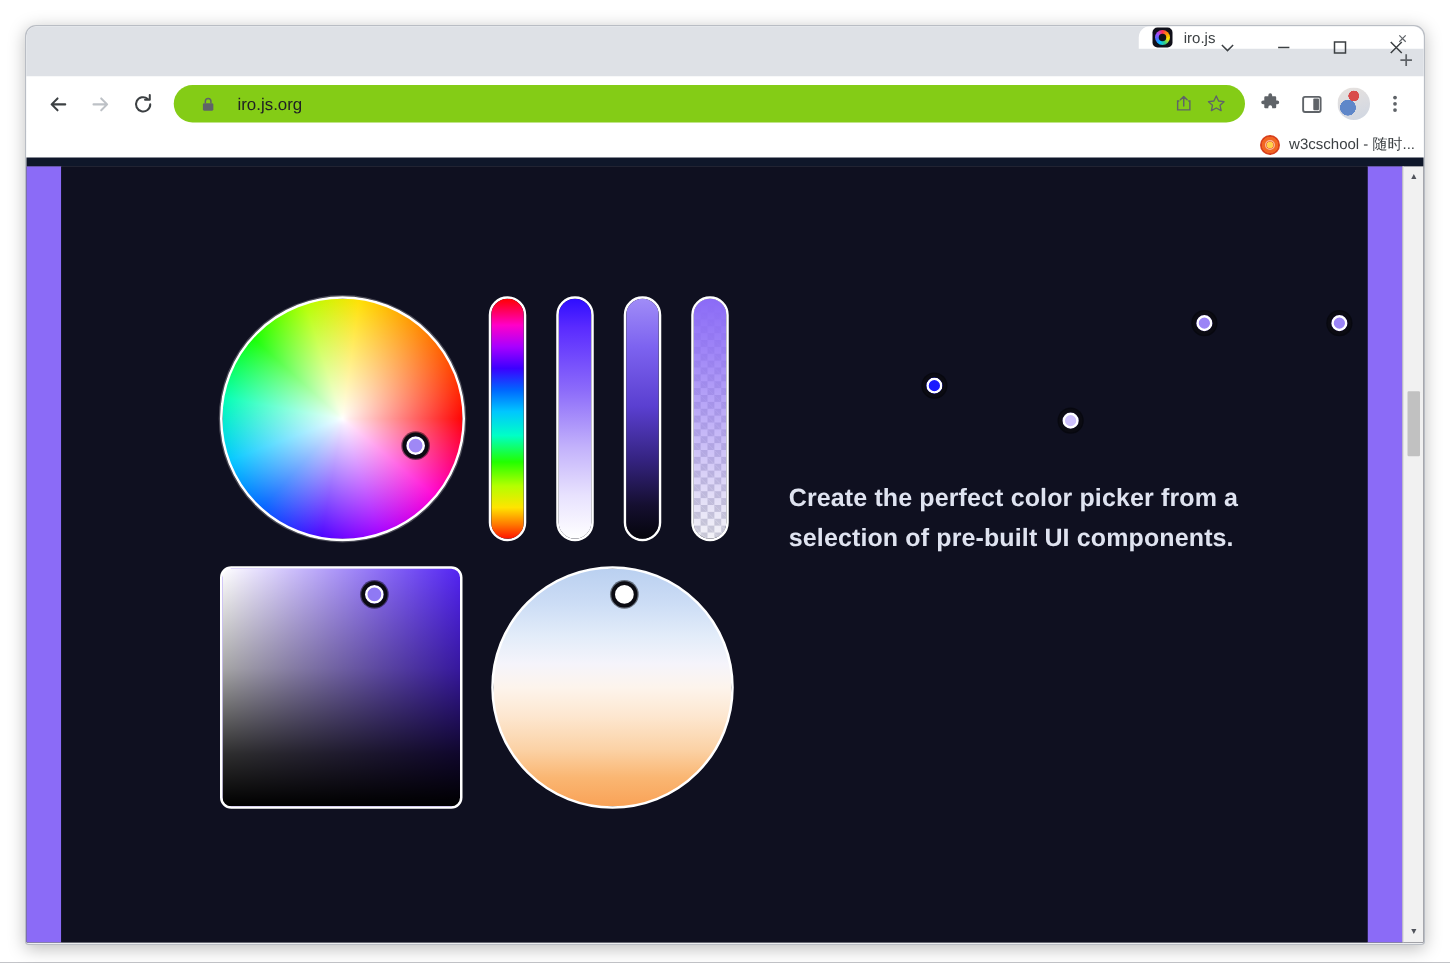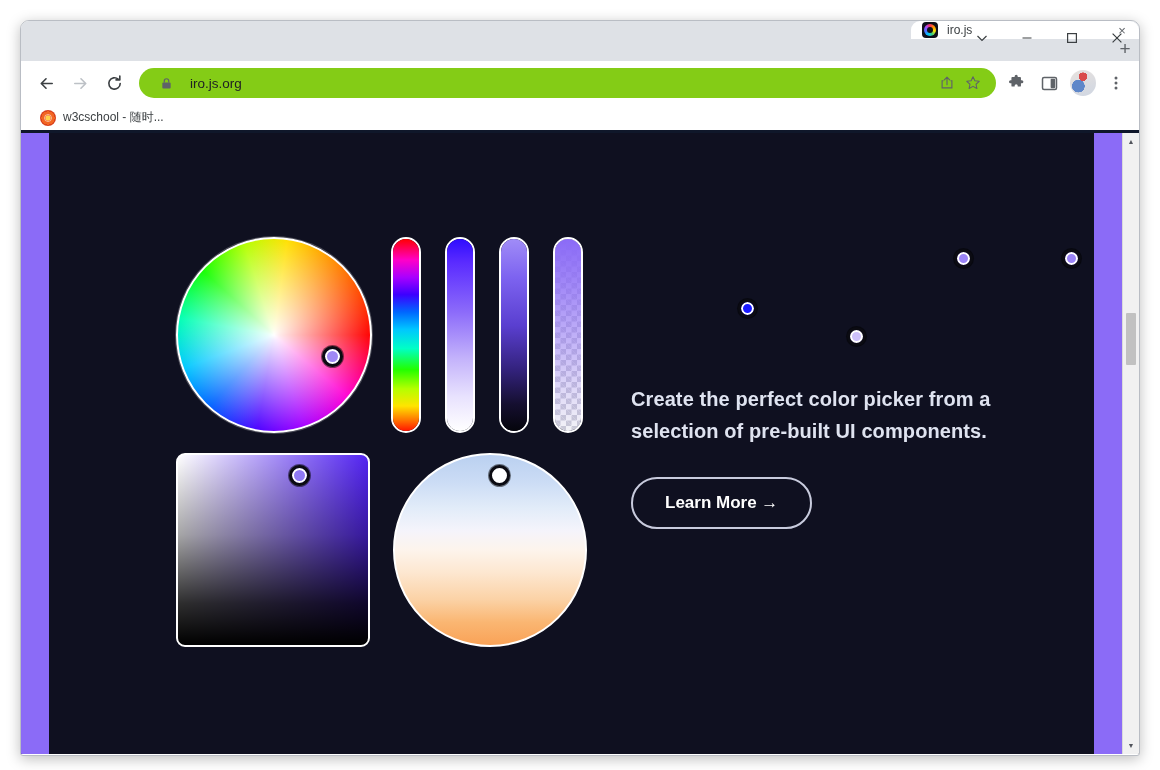--- a/index.html
+++ b/index.html
@@ -143,21 +143,22 @@
       linear-gradient(160deg,#e8e2de,#cfd6e2);
     overflow: hidden;
   }
 
   
   #bookmark-bar {
     height: 28px;
     background: #ffffff;
     display: flex; align-items: center;
     padding-left: 12px;
-    border-bottom: 3px solid #0f172a;
+    border-bottom: 7px solid #0f172a;
+    justify-content: flex-end;
   }
   .bookmark-item {
     display: flex; align-items: center;
     padding: 3px 7px;
     border-radius: 4px;
   }
   .bm-favicon {
     width: 16px; height: 16px; flex: 0 0 16px;
     border-radius: 50%;
     background: radial-gradient(circle at 50% 50%, #ffd04a 0 22%, #f26522 23% 58%, #d8401c 59% 100%);
@@ -505,21 +506,20 @@
           <div class="handle handle-lg" id="box-handle"></div>
         </div>
 
         <div id="kelvin-circle">
           <div class="handle handle-lg" id="kelvin-handle"></div>
         </div>
 
         <div id="copy-column">
           <div id="headline">Create the perfect color picker from a selection of pre-built UI components.</div>
           <div id="cta-row">
-            <div class="cta-button">Learn More →</div>
           </div>
         </div>
 
       </div>
     </div>
 
     <div id="page-scrollbar">
       <div class="sb-arrow" id="sb-arrow-up">▲</div>
       <div id="sb-thumb"></div>
       <div class="sb-arrow" id="sb-arrow-down">▼</div>

